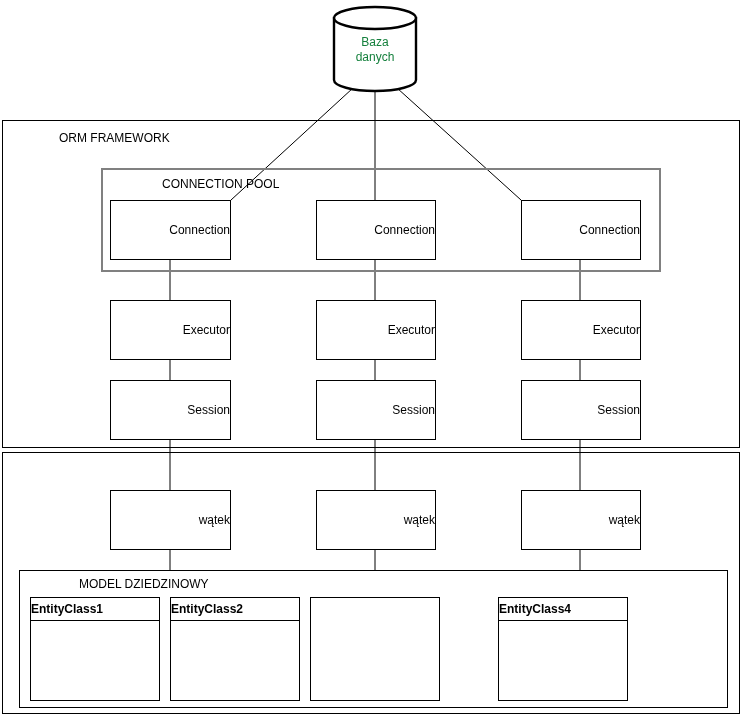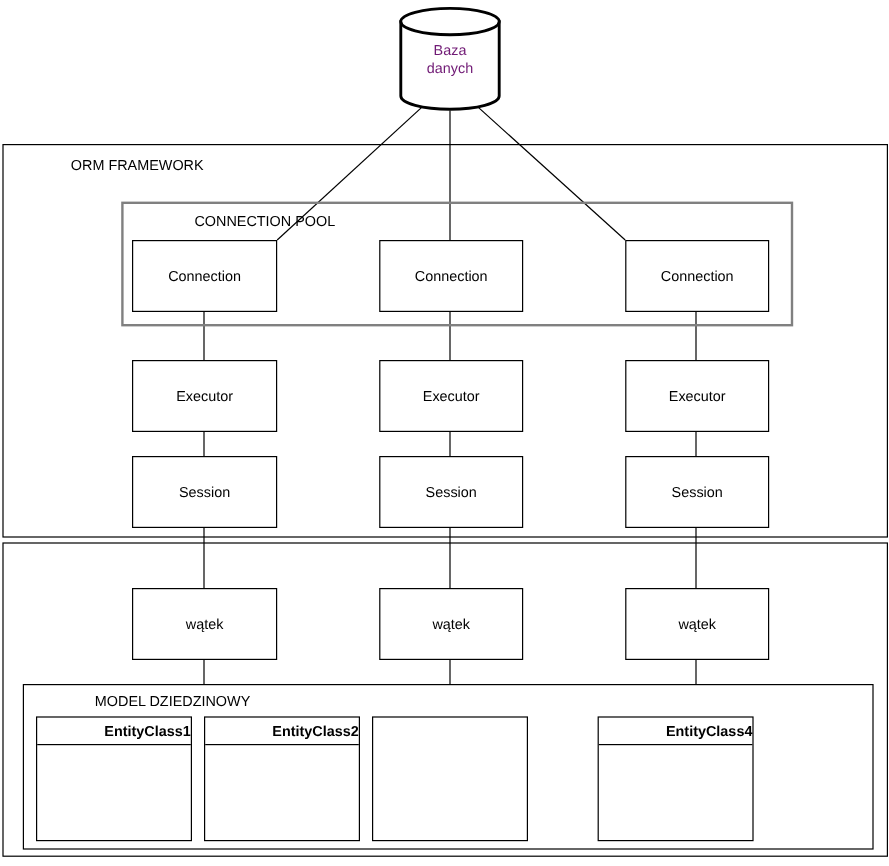--- a/index.html
+++ b/index.html
@@ -56,40 +56,40 @@
   #model-frame-label { left: 31px; top: 577px; text-align: right; }
 
   
   .node {
     position: absolute;
     border: 1px solid #000000;
     background: #ffffff;
     box-sizing: border-box;
     display: flex;
     align-items: center;
-    justify-content: center;
+    justify-content: flex-end;
     font-size: 12px;
     color: #000000;
   }
   
   .entity {
     position: absolute;
     border: 1px solid #000000;
     background: #ffffff;
     box-sizing: border-box;
     display: flex;
     flex-direction: column;
     top: 597px;
     height: 104px;
     width: 130px;
   }
   .entity-title {
     height: 22px;
     line-height: 22px;
-    text-align: right;
+    text-align: left;
     font-size: 12px;
     font-weight: bold;
     color: #000000;
     border-bottom: 1px solid #000000;
   }
   .entity-body { flex: 1 1 auto; }
 
   
   #database-node {
     position: absolute;
@@ -99,21 +99,21 @@
     height: 88px;
   }
   #database-label {
     position: absolute;
     left: 0;
     top: 30px;
     width: 86px;
     text-align: center;
     font-size: 12px;
     line-height: 15px;
-    color: #701a75;
+    color: #15803d;
     white-space: pre-line;
     pointer-events: none;
   }
 </style>
 </head>
 <body>
 
 <div id="diagram-root">
 
   <svg class="svg-layer" viewBox="0 0 741 722">

